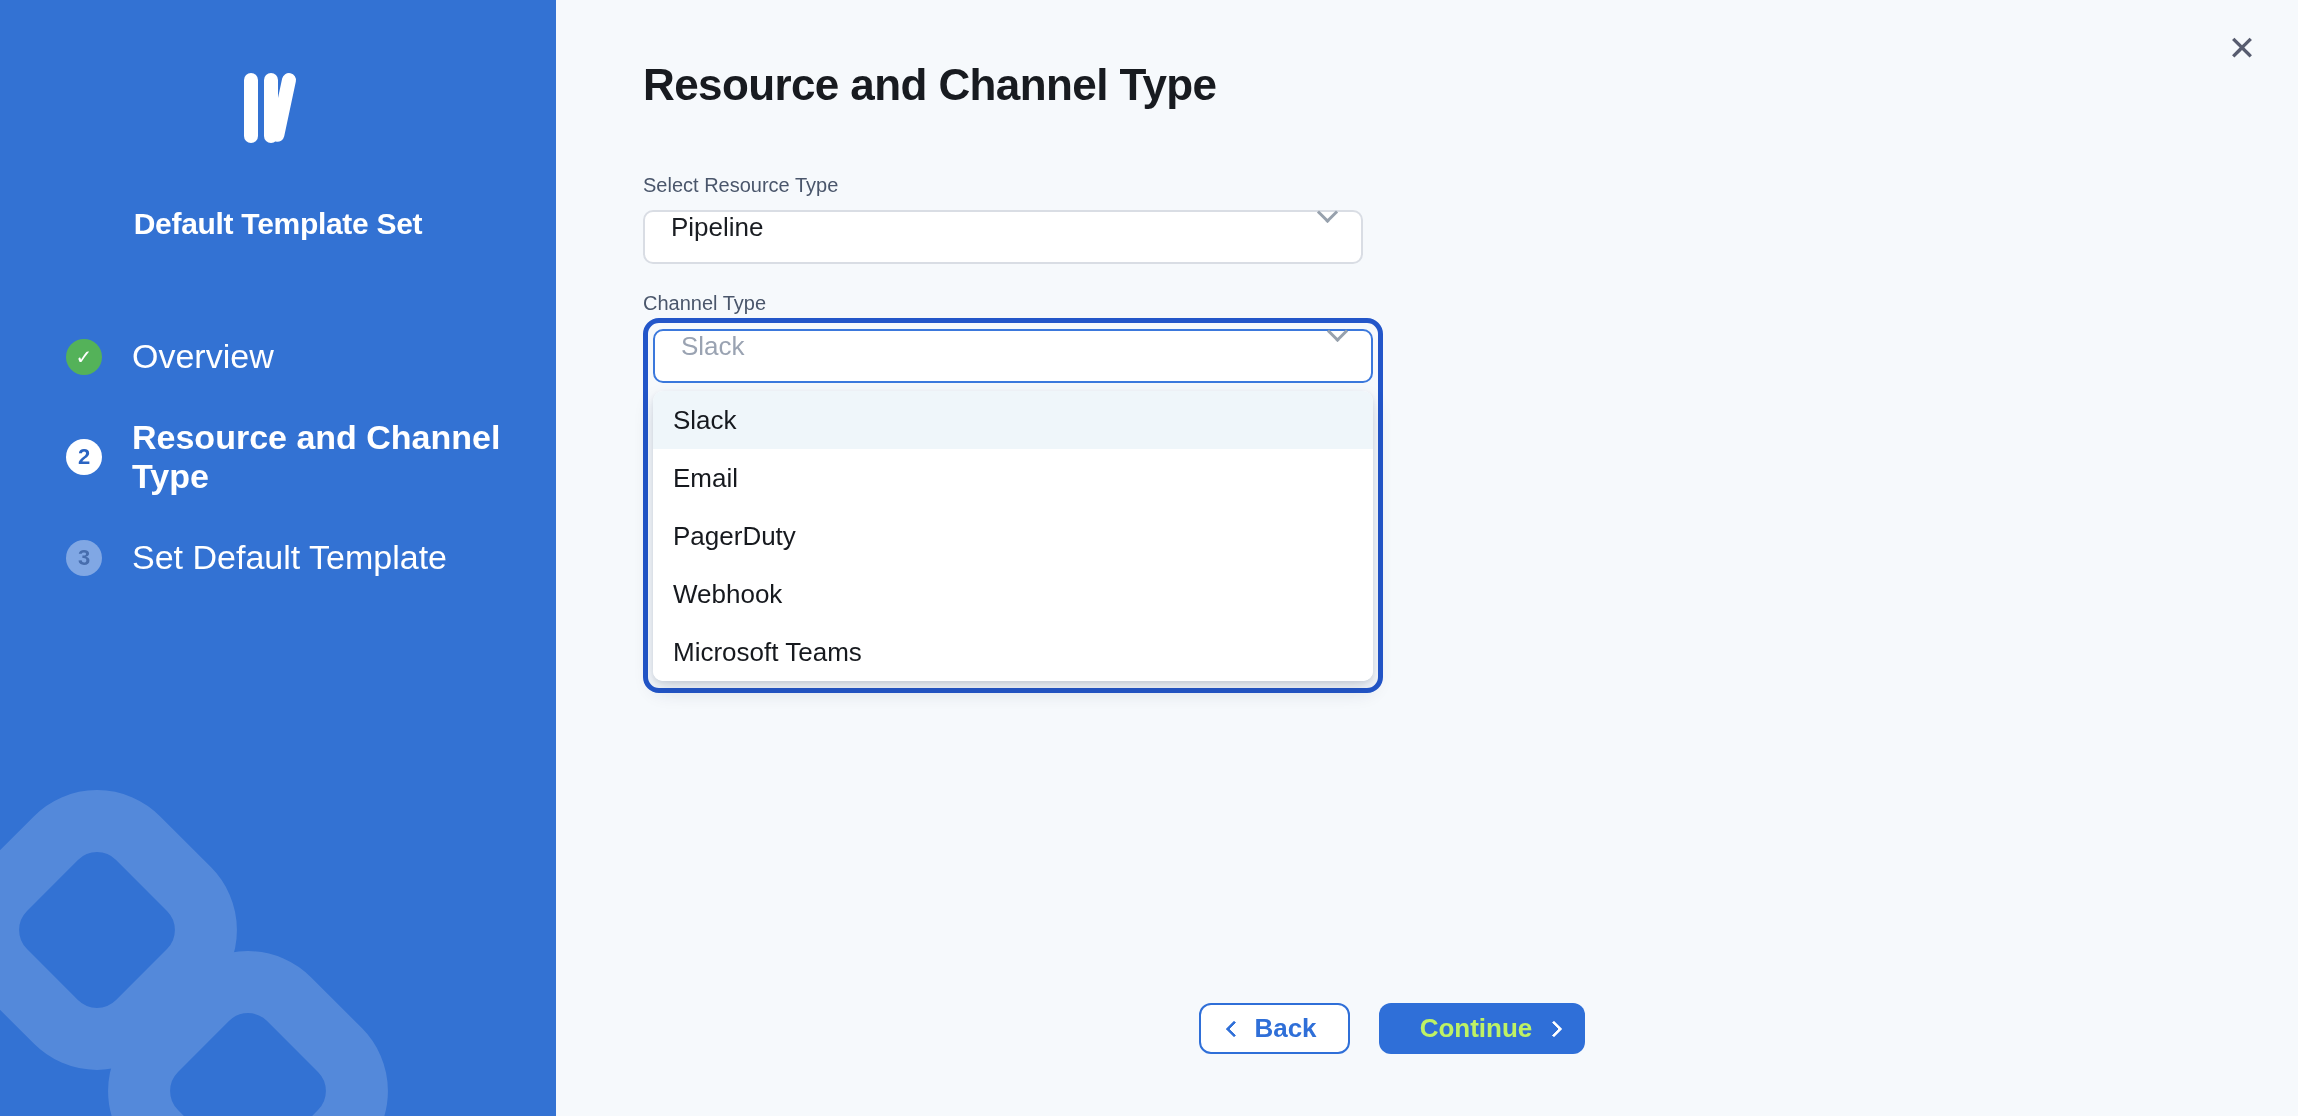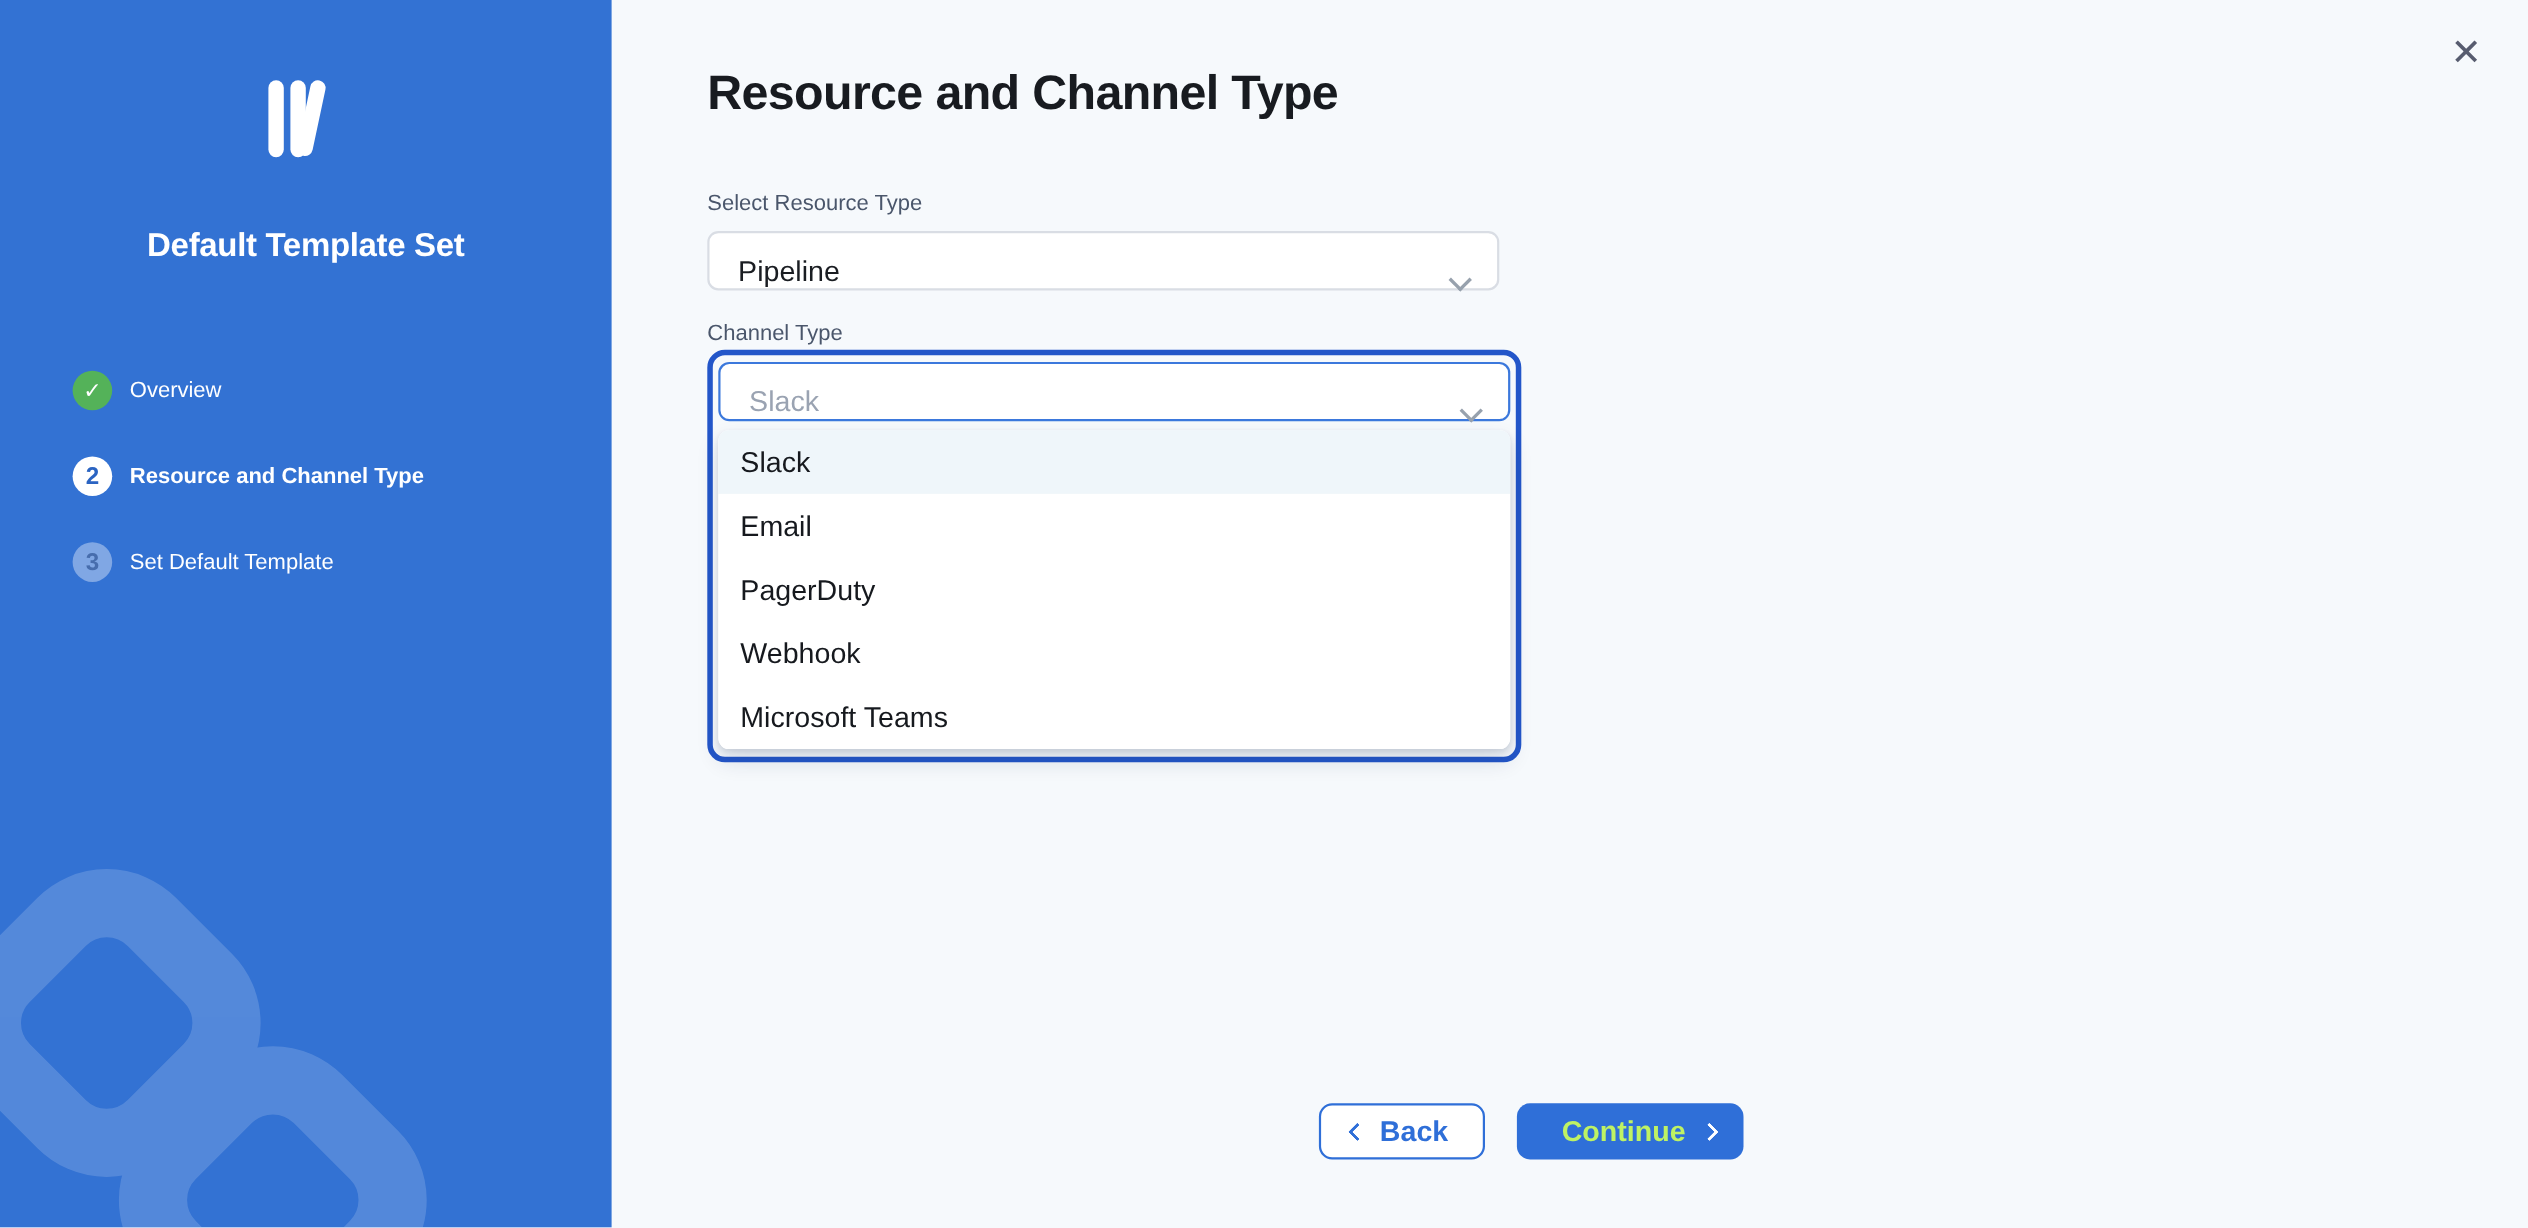--- a/index.html
+++ b/index.html
@@ -34,21 +34,21 @@
   .steps { margin-top:96px; padding-left:18px; }
   .step { display:flex; align-items:center; margin-bottom:42px; cursor:default; }
   .step-icon {
     width:36px; height:36px; border-radius:50%; flex:0 0 36px;
     display:flex; align-items:center; justify-content:center;
     font-size:22px; font-weight:700;
   }
   .step-icon.complete { background:#54b259; color:#ffffff; font-size:20px; }
   .step-icon.active   { background:#ffffff; color:#2b64c2; }
   .step-icon.upcoming { background:rgba(255,255,255,0.38); color:rgba(24,62,128,0.55); }
-  .step-label { margin-left:16px; color:#ffffff; font-size:20px; font-weight:400; }
+  .step-label { margin-left:30px; color:#ffffff; font-size:34px; font-weight:400; }
   .step.active .step-label { font-weight:700; }
 
   .watermark { position:absolute; left:0; bottom:0; z-index:1; display:block; }
 
   
   .main { position:relative; flex:1 1 auto; padding:60px 0 0 87px; }
   .close-btn {
     position:absolute; top:24px; right:32px; width:48px; height:48px;
     background:none; border:none; cursor:pointer;
     color:#575c6f; font-size:34px; line-height:48px; text-align:center;
@@ -59,21 +59,21 @@
   }
   .field-label {
     margin-top:64px; margin-bottom:13px;
     font-size:20px; color:#4a566b; font-weight:400;
   }
   .field-label.second { margin-top:28px; margin-bottom:0; }
 
   .select-box {
     width:720px; height:54px; background:#ffffff;
     border:2px solid #d9dde4; border-radius:10px;
-    display:flex; align-items:flex-end; padding:0 26px;
+    display:flex; align-items:flex-start; padding:0 26px;
     font-size:26px; color:#1a1d22; cursor:pointer; position:relative;
   }
   .select-box .value { flex:1 1 auto; }
   .chev-down {
     width:15px; height:15px; flex:0 0 15px; margin-top:-7px;
     border-right:3px solid #97a1ad; border-bottom:3px solid #97a1ad;
     transform:rotate(45deg);
   }
 
   .focus-ring {

